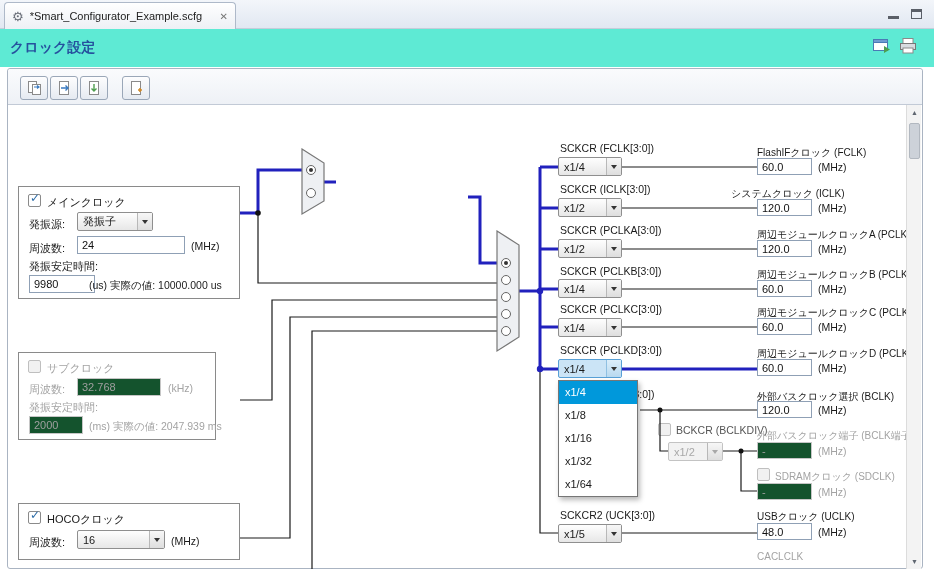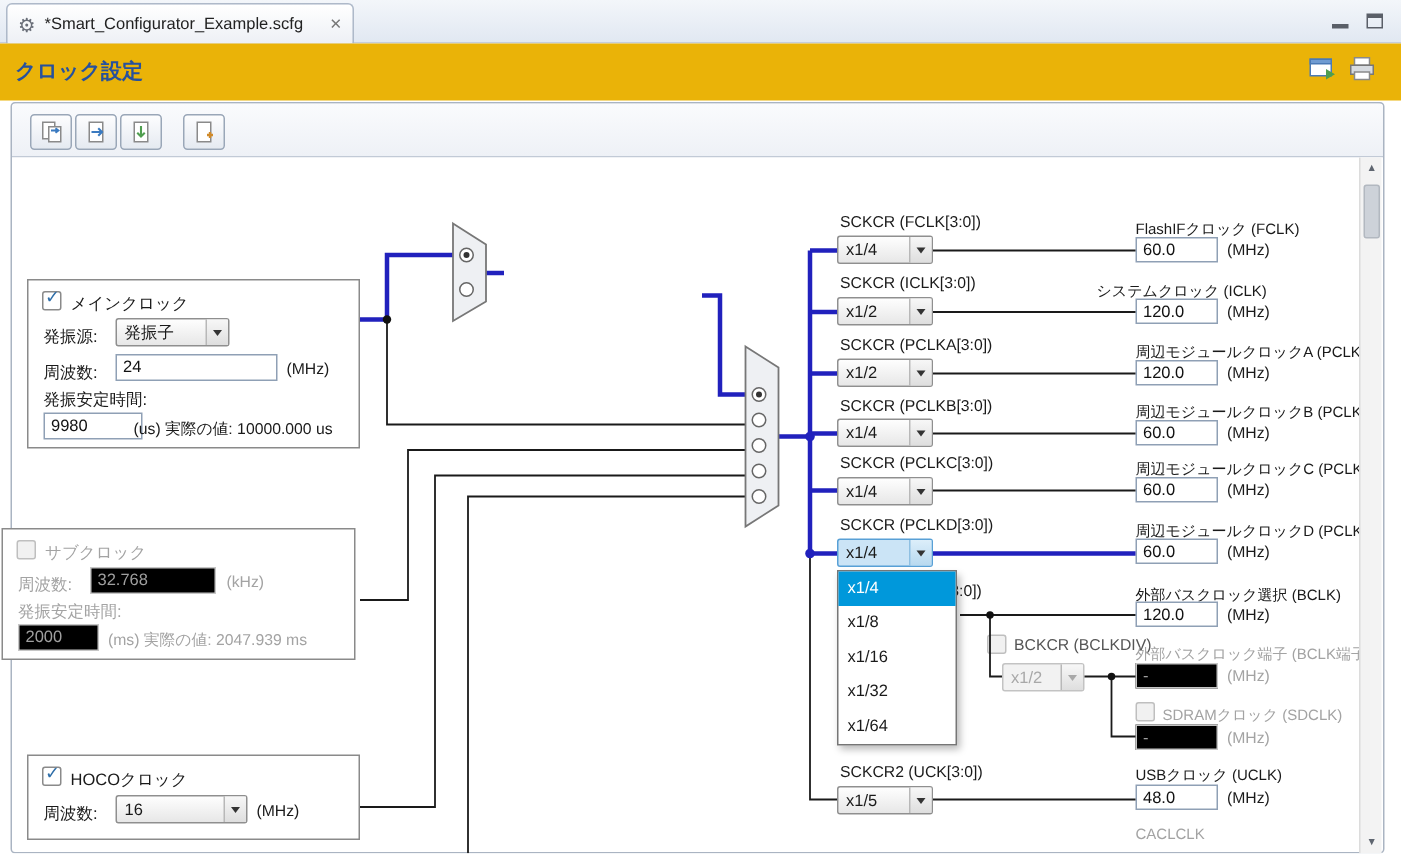--- a/index.html
+++ b/index.html
@@ -12,39 +12,39 @@
   .tab{position:absolute;left:4px;top:2px;height:27px;width:232px;background:linear-gradient(#ffffff,#edf0f5);border:1px solid #aeb9c9;border-bottom:none;border-radius:4px 4px 0 0;display:flex;align-items:center;padding:0 7px;gap:6px;}
   .gear{font-size:13px;color:#6a6f79;line-height:1;}
   .tab-title{font-size:11px;color:#222;white-space:nowrap;}
   .tab-close{margin-left:auto;font-size:10px;color:#777;cursor:pointer;}
   .winbtns{position:absolute;right:12px;top:9px;display:flex;gap:12px;align-items:center;}
   .winbtn{display:inline-block;position:relative;width:11px;height:11px;cursor:pointer;}
   .minbar{position:absolute;left:0;bottom:1px;width:11px;height:3px;background:#5a5f68;}
   .maxbox{position:absolute;left:0;top:0;width:11px;height:10px;border:1.5px solid #5a5f68;border-top:3px solid #5a5f68;}
 
   
-  .titlebar{position:absolute;left:0;top:29px;width:934px;height:38px;background:#eab308;}
+  .titlebar{position:absolute;left:0;top:29px;width:934px;height:38px;background:#5eead4;}
   .page-title{position:absolute;left:10px;top:10px;font-size:14px;font-weight:bold;color:#26519e;}
   .title-icon{position:absolute;top:8px;width:20px;height:18px;cursor:pointer;}
 
   
   .frame{position:absolute;left:7px;top:68px;width:916px;height:501px;border:1px solid #aab4c2;border-radius:3px;background:#fff;}
   .toolstrip{position:absolute;left:8px;top:69px;width:914px;height:36px;background:linear-gradient(#fafbfd,#eef1f6);border-bottom:1px solid #c2cad6;border-radius:3px 3px 0 0;}
   .tbtn{position:absolute;top:76px;width:28px;height:24px;border:1px solid #9aa7b8;border-radius:3px;background:linear-gradient(#fdfdfe,#e5eaf1);cursor:pointer;display:flex;align-items:center;justify-content:center;}
 
   
   .lbl{position:absolute;font-size:11px;color:#1a1a1a;white-space:nowrap;}
   .lbl.sm{font-size:10.5px;}
   .lbl.xs{font-size:10px;}
   .lbl.dis{color:#a3a3a3;}
   .lbl.mid{color:#555;}
   .box{position:absolute;border:1px solid #8a8a8a;background:#fff;}
   .tin{position:absolute;height:18px;border:1px solid #8fa0b5;background:#fff;font-size:11px;padding:0 4px;font-family:inherit;color:#111;}
   .tin.out{height:17px;}
-  .tin.dis{background:#000000;color:#9f9f9f;border-color:#c6c6c6;}
+  .tin.dis{background:#14532d;color:#9f9f9f;border-color:#c6c6c6;}
   .combo{position:absolute;height:19px;border:1px solid #8f8f8f;border-radius:2px;background:linear-gradient(#fefefe,#e7e7e7);display:flex;align-items:center;cursor:pointer;}
   .combo-val{flex:1;padding-left:5px;font-size:11px;white-space:nowrap;overflow:hidden;}
   .combo-btn{width:15px;height:100%;border-left:1px solid #b8b8b8;display:flex;align-items:center;justify-content:center;background:linear-gradient(#f7f7f7,#dedede);}
   .tri{width:0;height:0;border-left:3.5px solid transparent;border-right:3.5px solid transparent;border-top:4px solid #333;}
   .combo.focus{background:#cbe4f6;border-color:#58a0d6;}
   .combo.focus .combo-btn{background:linear-gradient(#dceefa,#b8d9ef);border-left-color:#8fc0e2;}
   .combo.dis{background:#f2f2f2;border-color:#c3c3c3;}
   .combo.dis .combo-val{color:#a8a8a8;}
   .combo.dis .tri{border-top-color:#a8a8a8;}
   .cb{position:absolute;width:13px;height:13px;border:1px solid #8a8a8a;border-radius:2px;background:#fff;cursor:pointer;}
@@ -203,21 +203,21 @@
         </span>
     </div>
     <span class="lbl" style="left:10px;top:54px;">周波数:</span>
     <input class="tin" style="left: 58px; top: 49px; width: 108px;" value="24">
     <span class="lbl sm" style="left:172px;top:53px;">(MHz)</span>
     <span class="lbl" style="left:10px;top:72px;">発振安定時間:</span>
     <input class="tin" style="left: 10px; top: 88px; width: 66px;" value="9980">
     <span class="lbl sm" style="left:70px;top:92px;">(us) 実際の値: 10000.000 us</span>
   </div>
 
-  <div class="box" style="left:1px;top:352px;width:236px;height:88px;text-decoration:underline;">
+  <div class="box" style="left:18px;top:352px;width:198px;height:88px;text-decoration:underline;">
     <span class="cb dis" style="left:9px;top:7px;"></span>
     <span class="lbl dis" style="left:28px;top:8px;">サブクロック</span>
     <span class="lbl dis" style="left:10px;top:29px;">周波数:</span>
     <input class="tin dis" style="left: 58px; top: 25px; width: 84px;" value="32.768">
     <span class="lbl sm dis" style="left:149px;top:29px;">(kHz)</span>
     <span class="lbl dis" style="left:10px;top:47px;">発振安定時間:</span>
     <input class="tin dis" style="left: 10px; top: 63px; width: 54px;" value="2000">
     <span class="lbl sm dis" style="left:70px;top:67px;">(ms) 実際の値: 2047.939 ms</span>
   </div>
 

